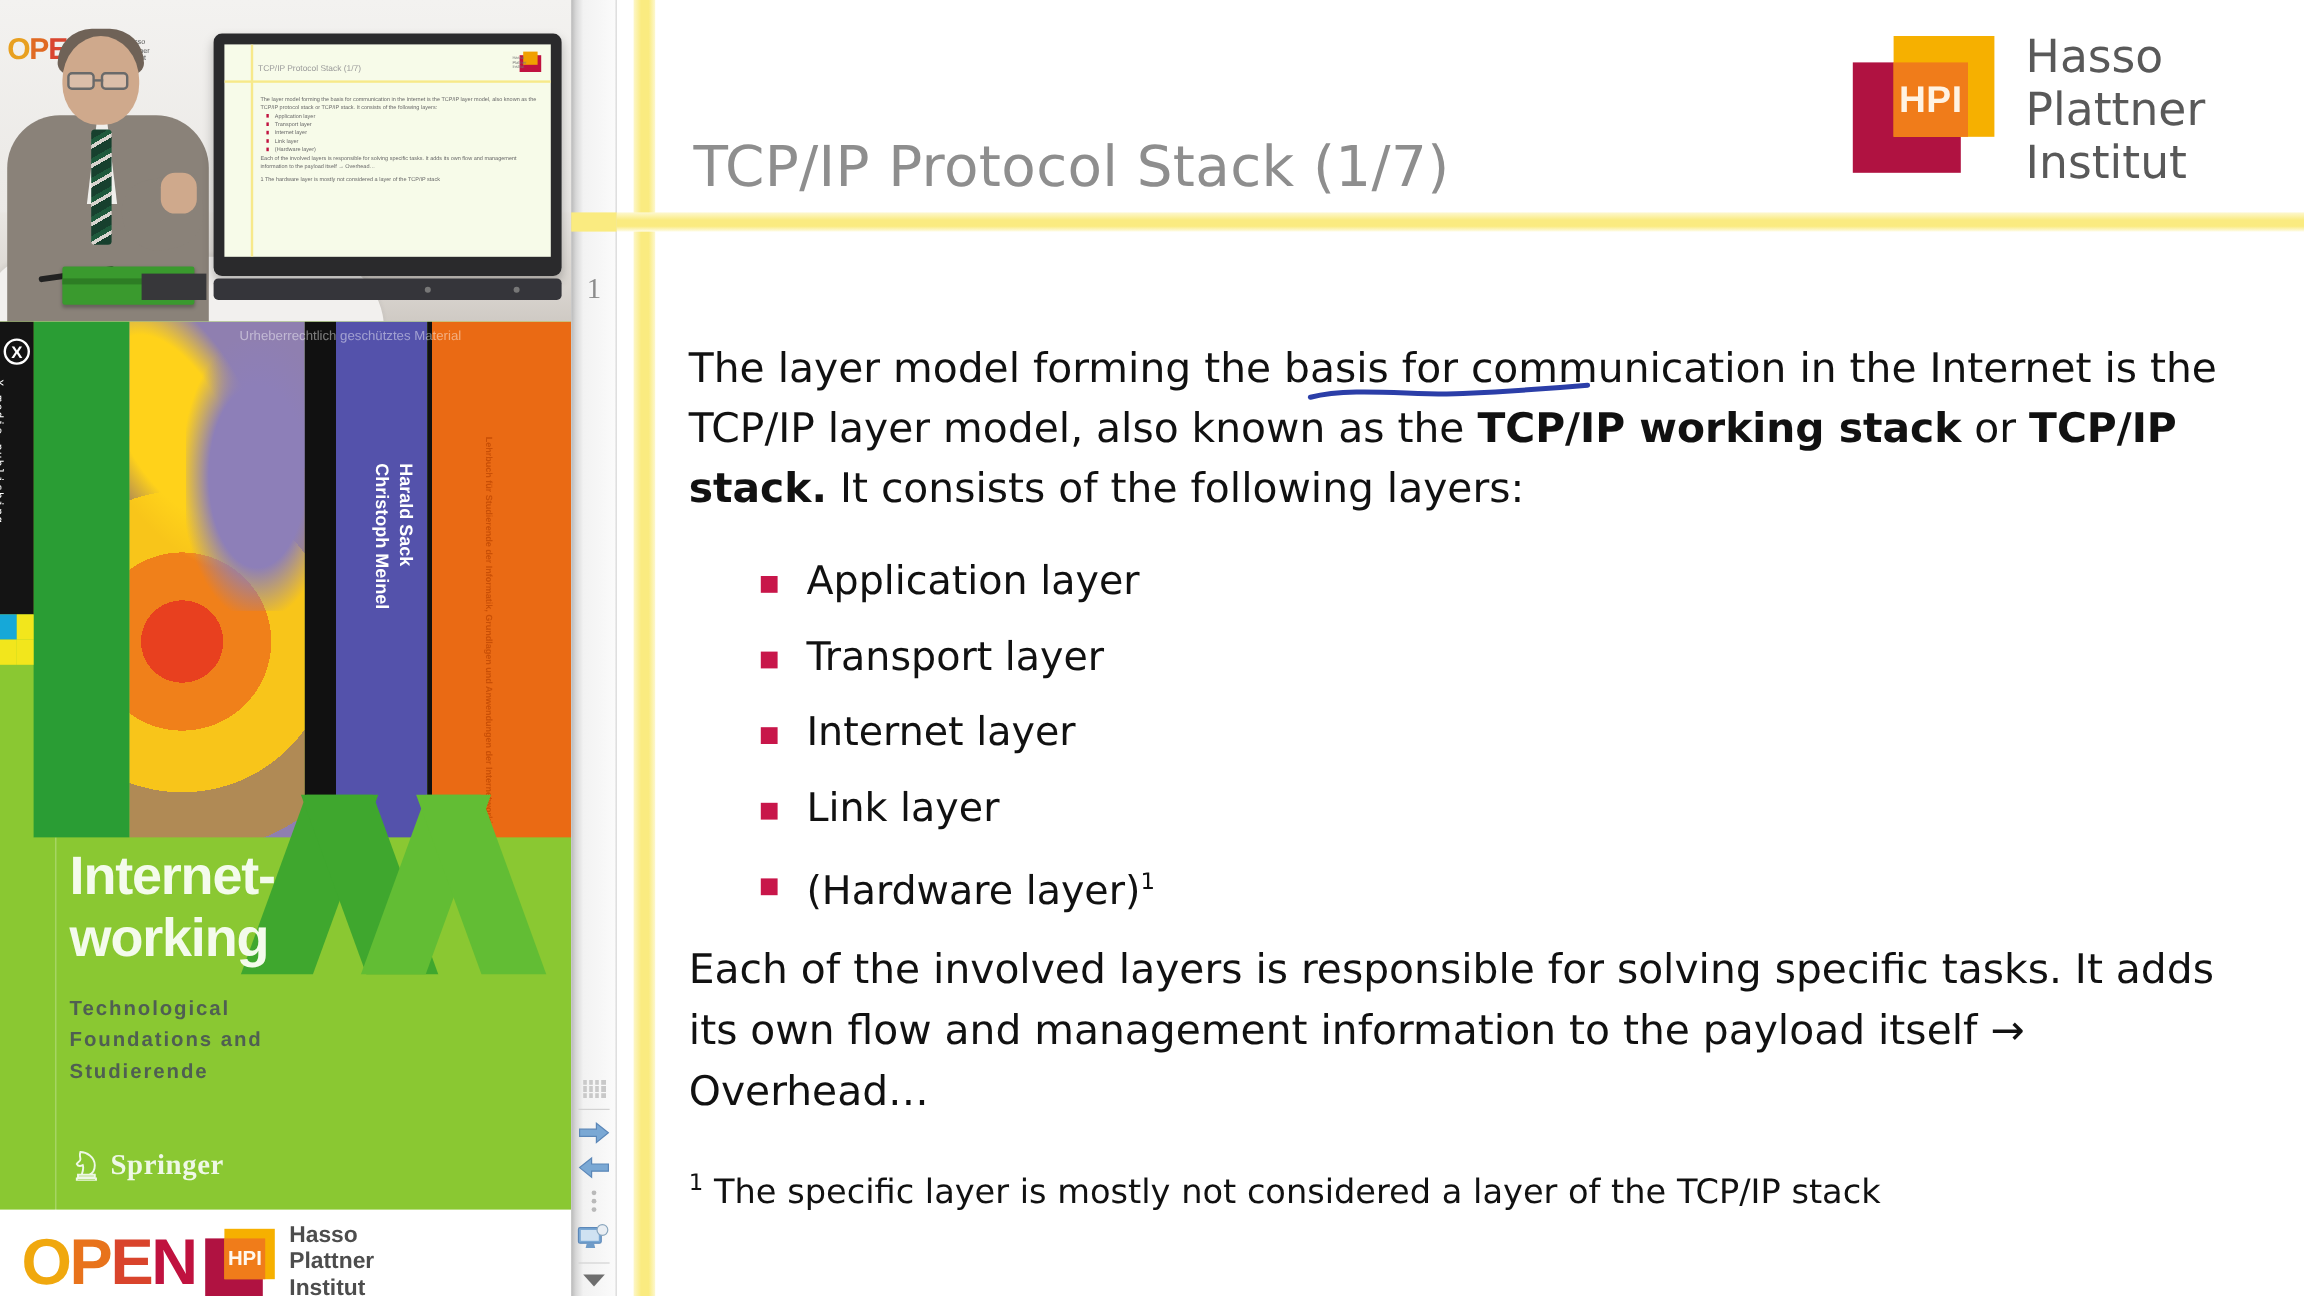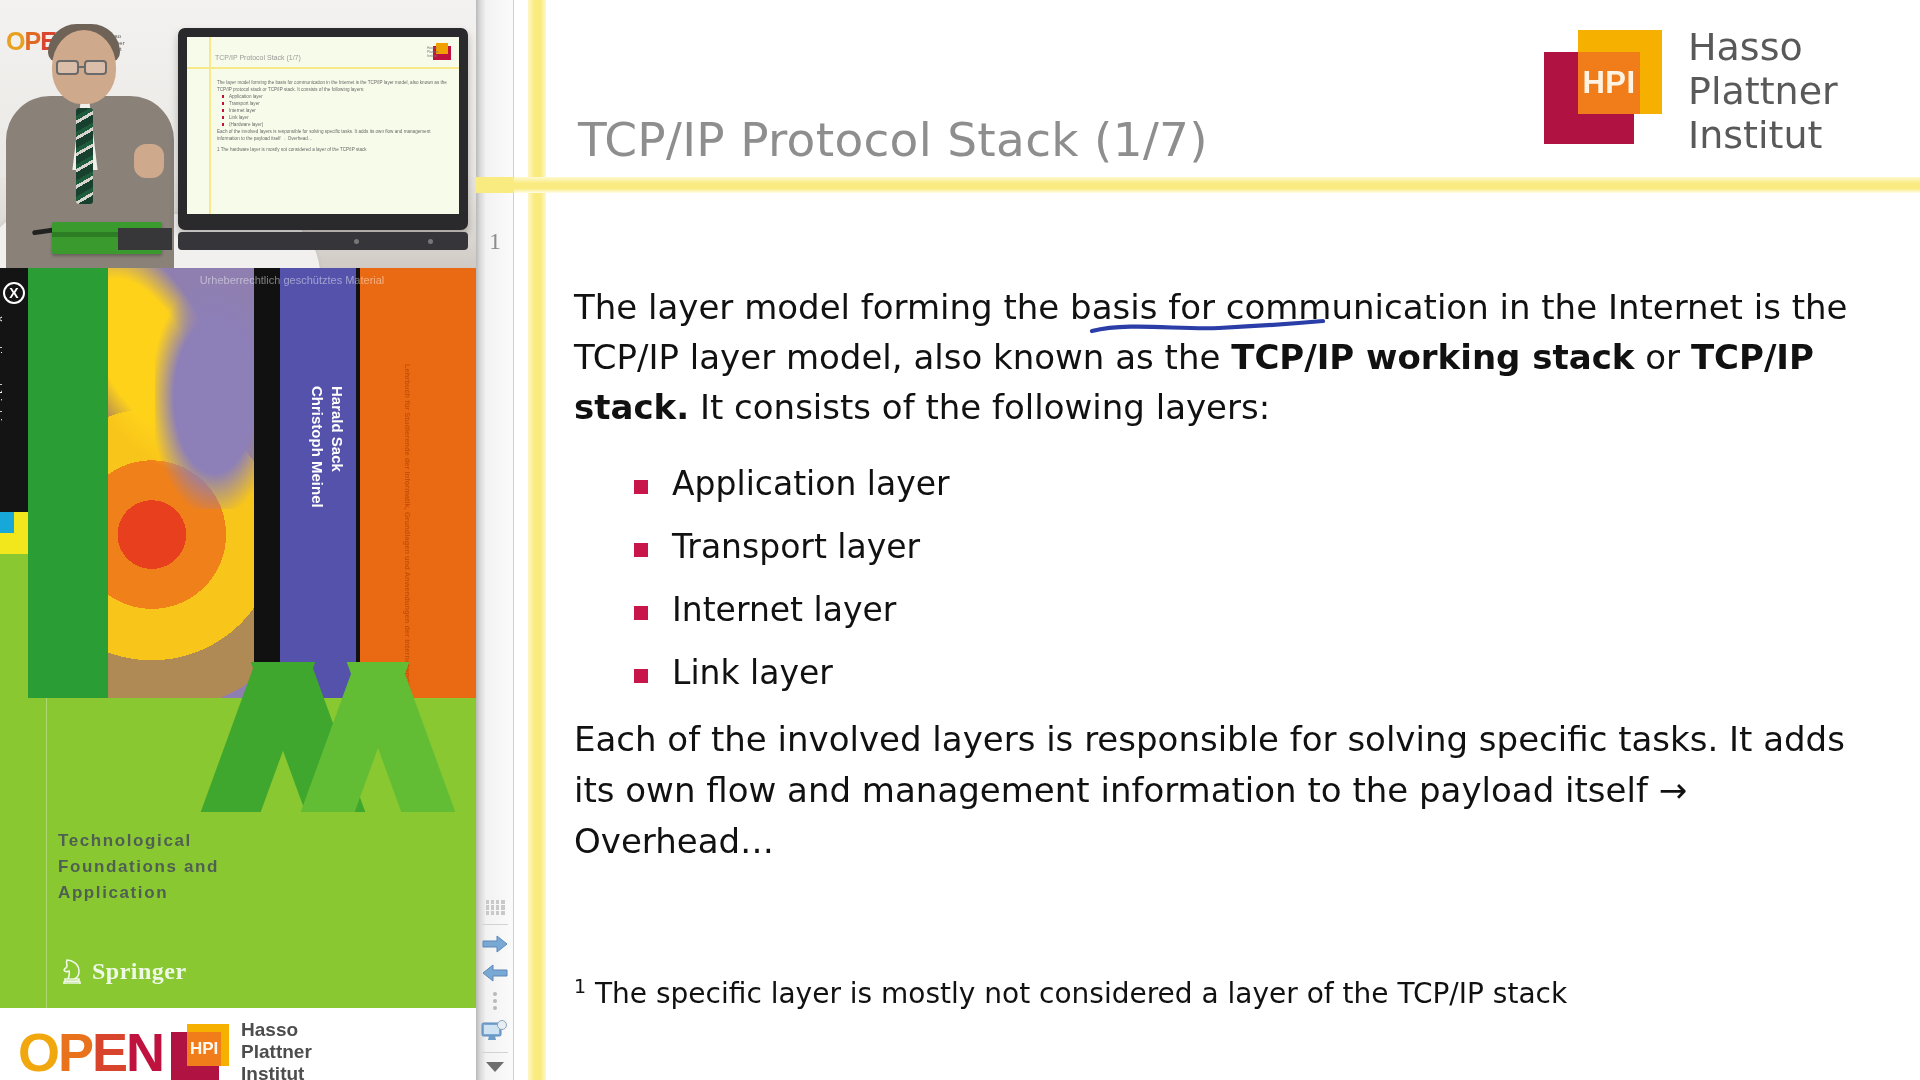--- a/index.html
+++ b/index.html
@@ -267,24 +267,28 @@
       </div>
 
       <div class="bk-lower"></div>
       <div class="bk-chev">
         <i style="left:200px;top:0;width:60px;height:150px;transform:skewX(-20deg)"></i>
         <i style="left:250px;top:0;width:60px;height:150px;transform:skewX(20deg)"></i>
         <i style="left:300px;top:0;width:54px;height:150px;transform:skewX(-20deg);background:#62bd34"></i>
         <i style="left:346px;top:0;width:54px;height:150px;transform:skewX(20deg);background:#62bd34"></i>
       </div>
       <div class="bk-vrule"></div>
+      <div class="bk-title">
+        <span>Internet-</span><br>
+        <span>working</span>
+      </div>
       <div class="bk-sub">
         <span>Technological</span><br>
         <span>Foundations and</span><br>
-        <span>Application</span>
+        <span>Studierende</span>
       </div>
       <div class="bk-knight">
         <svg viewBox="0 0 26 28" width="26" height="28">
           <path d="M6 26h16v2H6zM7 23h14v2H7zM9 4c5 0 12 4 12 11 0 4-2 7-5 8H10c1-3 2-5 1-8-2 1-4 1-5-1 1-2 3-2 3-4 0-2-1-3 0-6z" fill="none" stroke="#eef8e6" stroke-width="1.6"></path>
         </svg>
       </div>
       <div class="bk-springer" style="left:92px">Springer</div>
       <div class="bk-copy-bot">Urheberrechtlich geschütztes Material</div>
     </div>
 
@@ -372,20 +376,21 @@
     <div class="slide-title">TCP/IP Protocol Stack  (1/7)</div>
 
     <div class="body">
       <div class="para"><span>The layer model forming the basis for communication in the Internet is the TCP/IP layer model, also known as the </span><b>TCP/IP working stack</b><span> or </span><b>TCP/IP stack.</b><span> It consists of the following layers:</span></div>
 
       <ul class="bullets">
         <li><span class="bsq"></span><span>Application layer</span></li>
         <li><span class="bsq"></span><span>Transport layer</span></li>
         <li><span class="bsq"></span><span>Internet layer</span></li>
         <li><span class="bsq"></span><span>Link layer</span></li>
+        <li><span class="bsq"></span><span>(Hardware layer)</span><sup>1</sup></li>
       </ul>
 
       <div class="para2">Each of the involved layers is responsible for solving specific tasks. It adds its own flow and management information to the payload itself → Overhead…</div>
     </div>
 
     <div class="footnote"><sup>1</sup> <span>The specific layer is mostly not considered a layer of the TCP/IP stack</span></div>
 
 
     <svg class="underline-ink" viewBox="0 0 240 22">
       <path d="M3 13 C 40 4, 90 12, 130 10 C 170 8, 200 6, 234 3" fill="none" stroke="#2b3ea8" stroke-width="4.2" stroke-linecap="round"></path>

